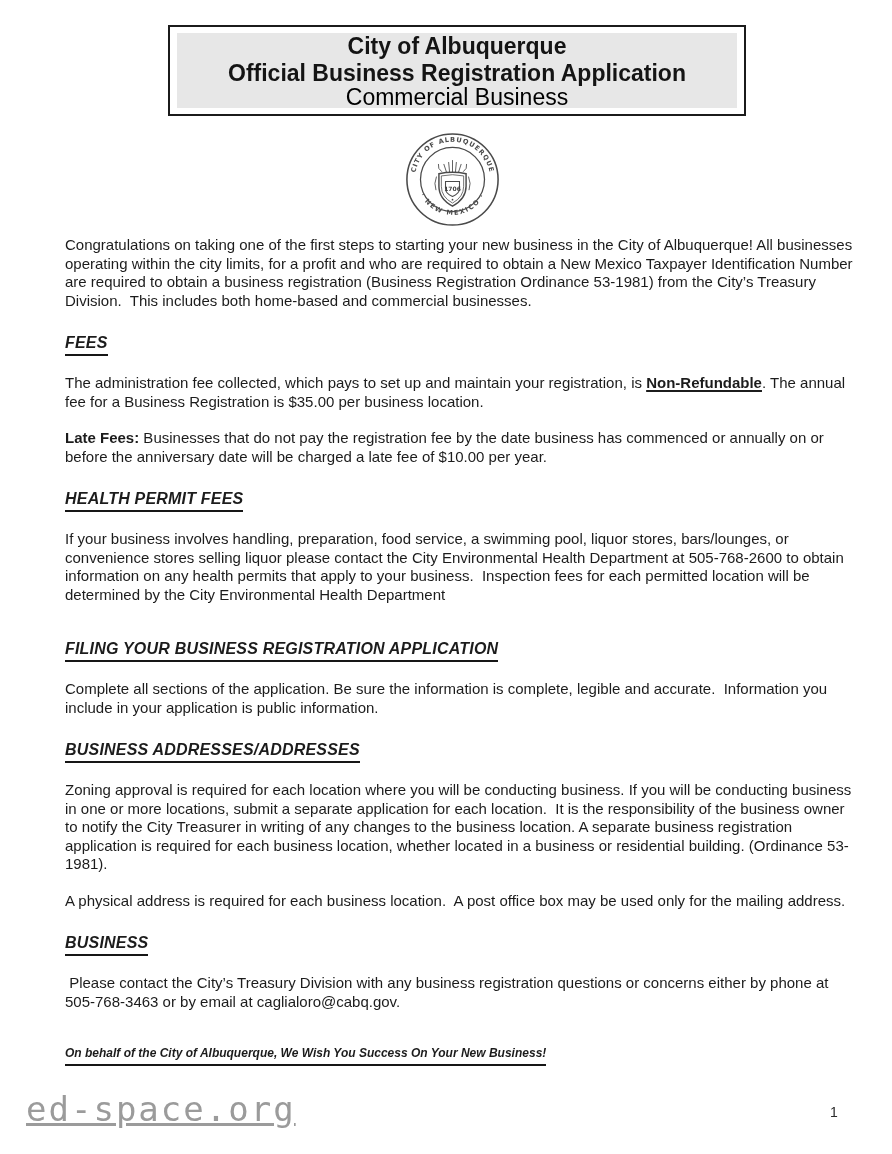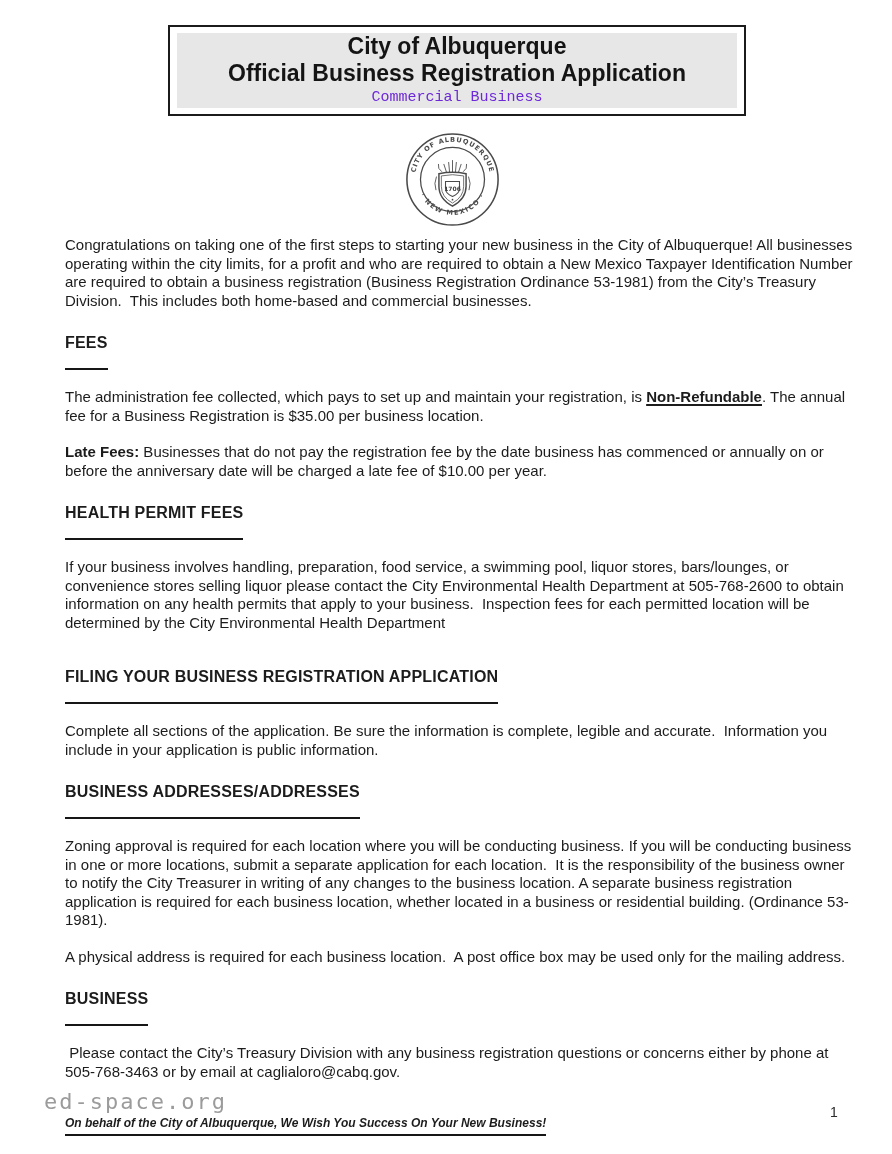--- a/index.html
+++ b/index.html
@@ -36,25 +36,24 @@
     text-align: center;
   }
   .header-title {
     font-size: 23px;
     font-weight: bold;
     line-height: 27px;
     color: #141414;
     white-space: nowrap;
   }
   .header-subtitle {
-    font-size: 15px;
+    font-size: 23px;
     line-height: 21px;
-    color: #6d28d9;
+    color: #000000;
     white-space: nowrap;
-    font-family: Liberation Mono, monospace;
   }
 
   
   .seal { position: absolute; left: 404px; top: 131px; }
 
   
   .content {
     position: absolute;
     left: 65px;
     top: 236px;
@@ -70,21 +69,22 @@
   .heading {
     margin: 22px 0 0;
     font-size: 16px;
     line-height: 21px;
     font-weight: bold;
     letter-spacing: 0.2px;
   }
   .heading .u {
     display: inline-block;
     border-bottom: 2px solid #161616;
-    padding-bottom: 15px;
+    padding-bottom: 1px;
+    font-style: italic;
   }
   .heading--filing { margin-top: 34px; }
   .emph-bold-underline {
     font-weight: bold;
     text-decoration: underline;
     text-decoration-thickness: 2px;
     text-underline-offset: 2px;
   }
   .closing {
     margin: 32px 0 0;
@@ -95,26 +95,27 @@
   }
   .closing .u {
     display: inline-block;
     border-bottom: 2px solid #161616;
     padding-bottom: 1px;
   }
 
   
   .watermark {
     position: absolute;
-    left: 44px;
+    left: 26px;
     top: 1089px;
     font-family: "DejaVu Sans Mono", monospace;
-    font-size: 22px;
+    font-size: 34px;
     letter-spacing: 2px;
     color: #9b9b9b;
+    text-decoration: underline;
   }
   .page-number {
     position: absolute;
     left: 830px;
     top: 1104px;
     font-size: 14px;
     color: #2a2a2a;
   }
 </style>
 </head>

